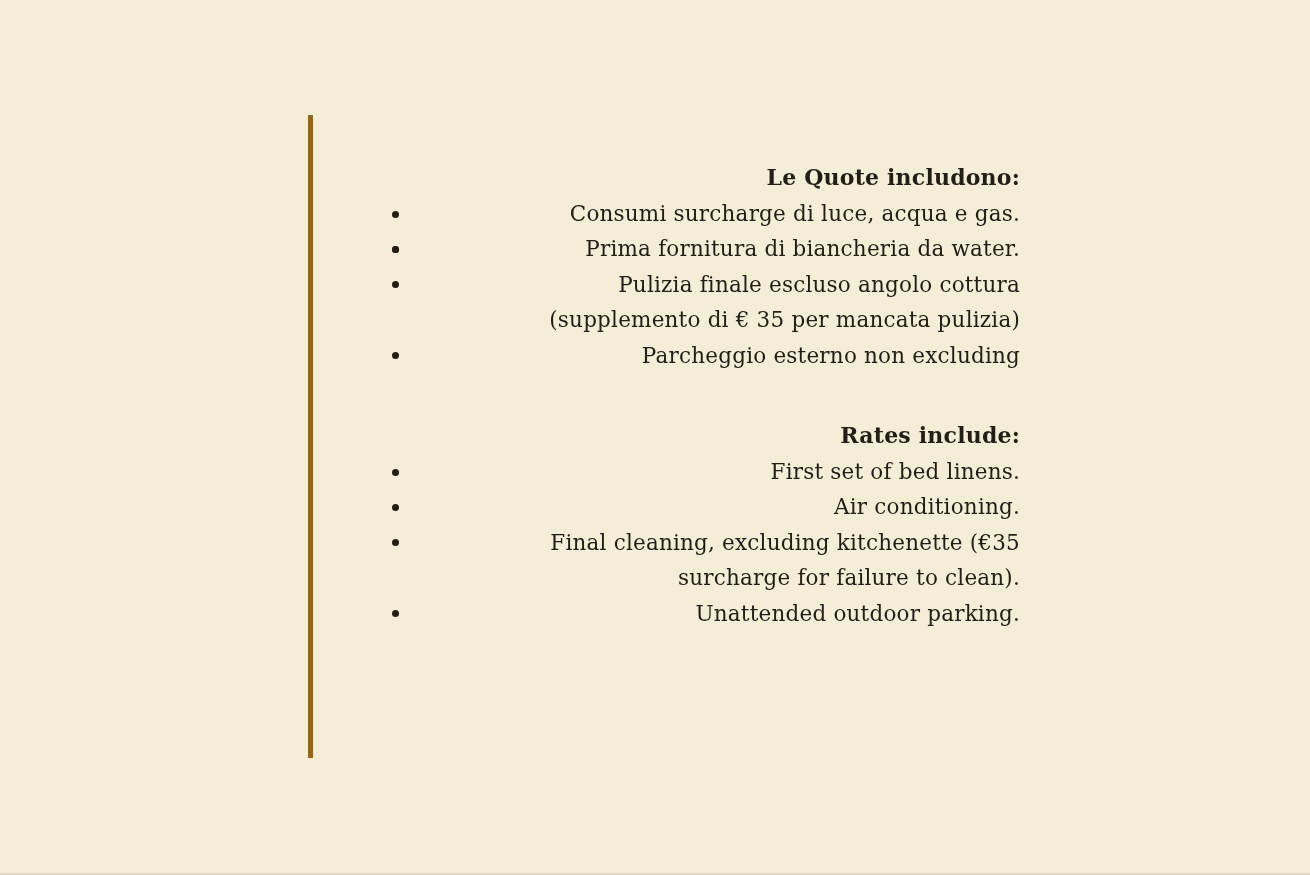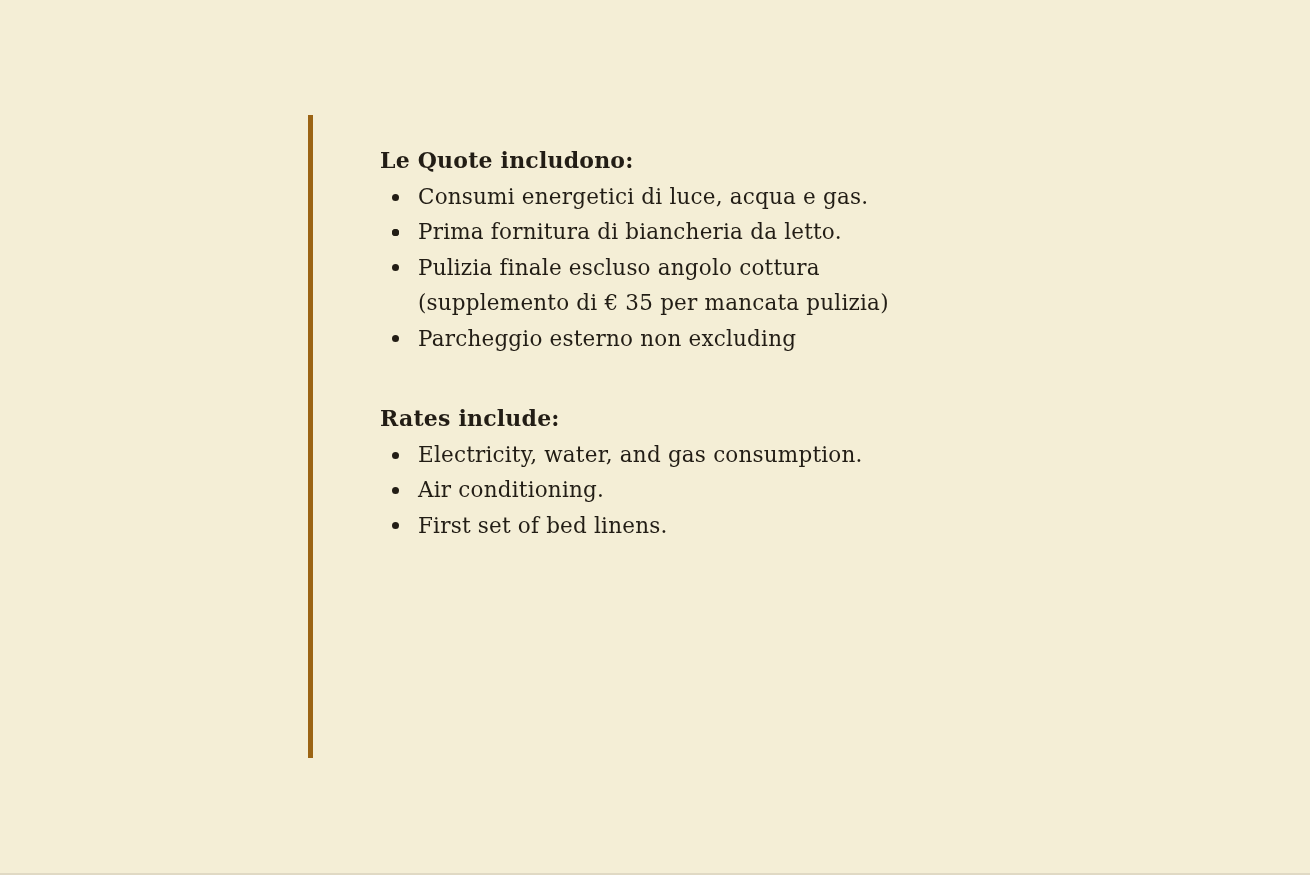--- a/index.html
+++ b/index.html
@@ -19,22 +19,23 @@
     position: absolute;
     left: 308px;
     top: 115px;
     width: 5px;
     height: 643px;
     background: #9b6414;
   }
   .content {
     position: absolute;
     left: 380px;
-    top: 146px;
+    top: 163px;
     width: 640px;
+    text-align: right;
   }
   .section-heading {
     margin: 0;
     font-size: 22px;
     line-height: 28px;
     font-weight: 700;
     letter-spacing: 0.2px;
   }
   .bullet-list {
     list-style: none;
@@ -80,55 +81,60 @@
 
   <div class="accent-line"></div>
 
   <div class="content">
 
     <section class="section">
       <h2 class="section-heading">Le Quote includono:</h2>
       <ul class="bullet-list">
         <li>
           <span class="dot"></span>
-          <span class="item-text">Consumi energetici di luce, acqua e gas.</span>
+          <span class="item-text">Consumi surcharge di luce, acqua e gas.</span>
         </li>
         <li>
           <span class="dot"></span>
         </li>
         <li>
           <span class="dot"></span>
-          <span class="item-text">Prima fornitura di biancheria da letto.</span>
+          <span class="item-text">Prima fornitura di biancheria da water.</span>
         </li>
         <li>
           <span class="dot"></span>
           <span class="item-text">Pulizia finale escluso angolo cottura
 (supplemento di € 35 per mancata pulizia)</span>
         </li>
         <li>
           <span class="dot"></span>
           <span class="item-text">Parcheggio esterno non excluding</span>
         </li>
       </ul>
     </section>
 
     <section class="section">
       <h2 class="section-heading">Rates include:</h2>
       <ul class="bullet-list">
         <li>
           <span class="dot"></span>
-          <span class="item-text">Electricity, water, and gas consumption.</span>
+          <span class="item-text">First set of bed linens.</span>
         </li>
         <li>
           <span class="dot"></span>
           <span class="item-text">Air conditioning.</span>
         </li>
         <li>
           <span class="dot"></span>
-          <span class="item-text">First set of bed linens.</span>
+          <span class="item-text">Final cleaning, excluding kitchenette (€35
+surcharge for failure to clean).</span>
+        </li>
+        <li>
+          <span class="dot"></span>
+          <span class="item-text">Unattended outdoor parking.</span>
         </li>
       </ul>
     </section>
 
   </div>
 
   <div class="bottom-edge"></div>
 
 </div>
 

